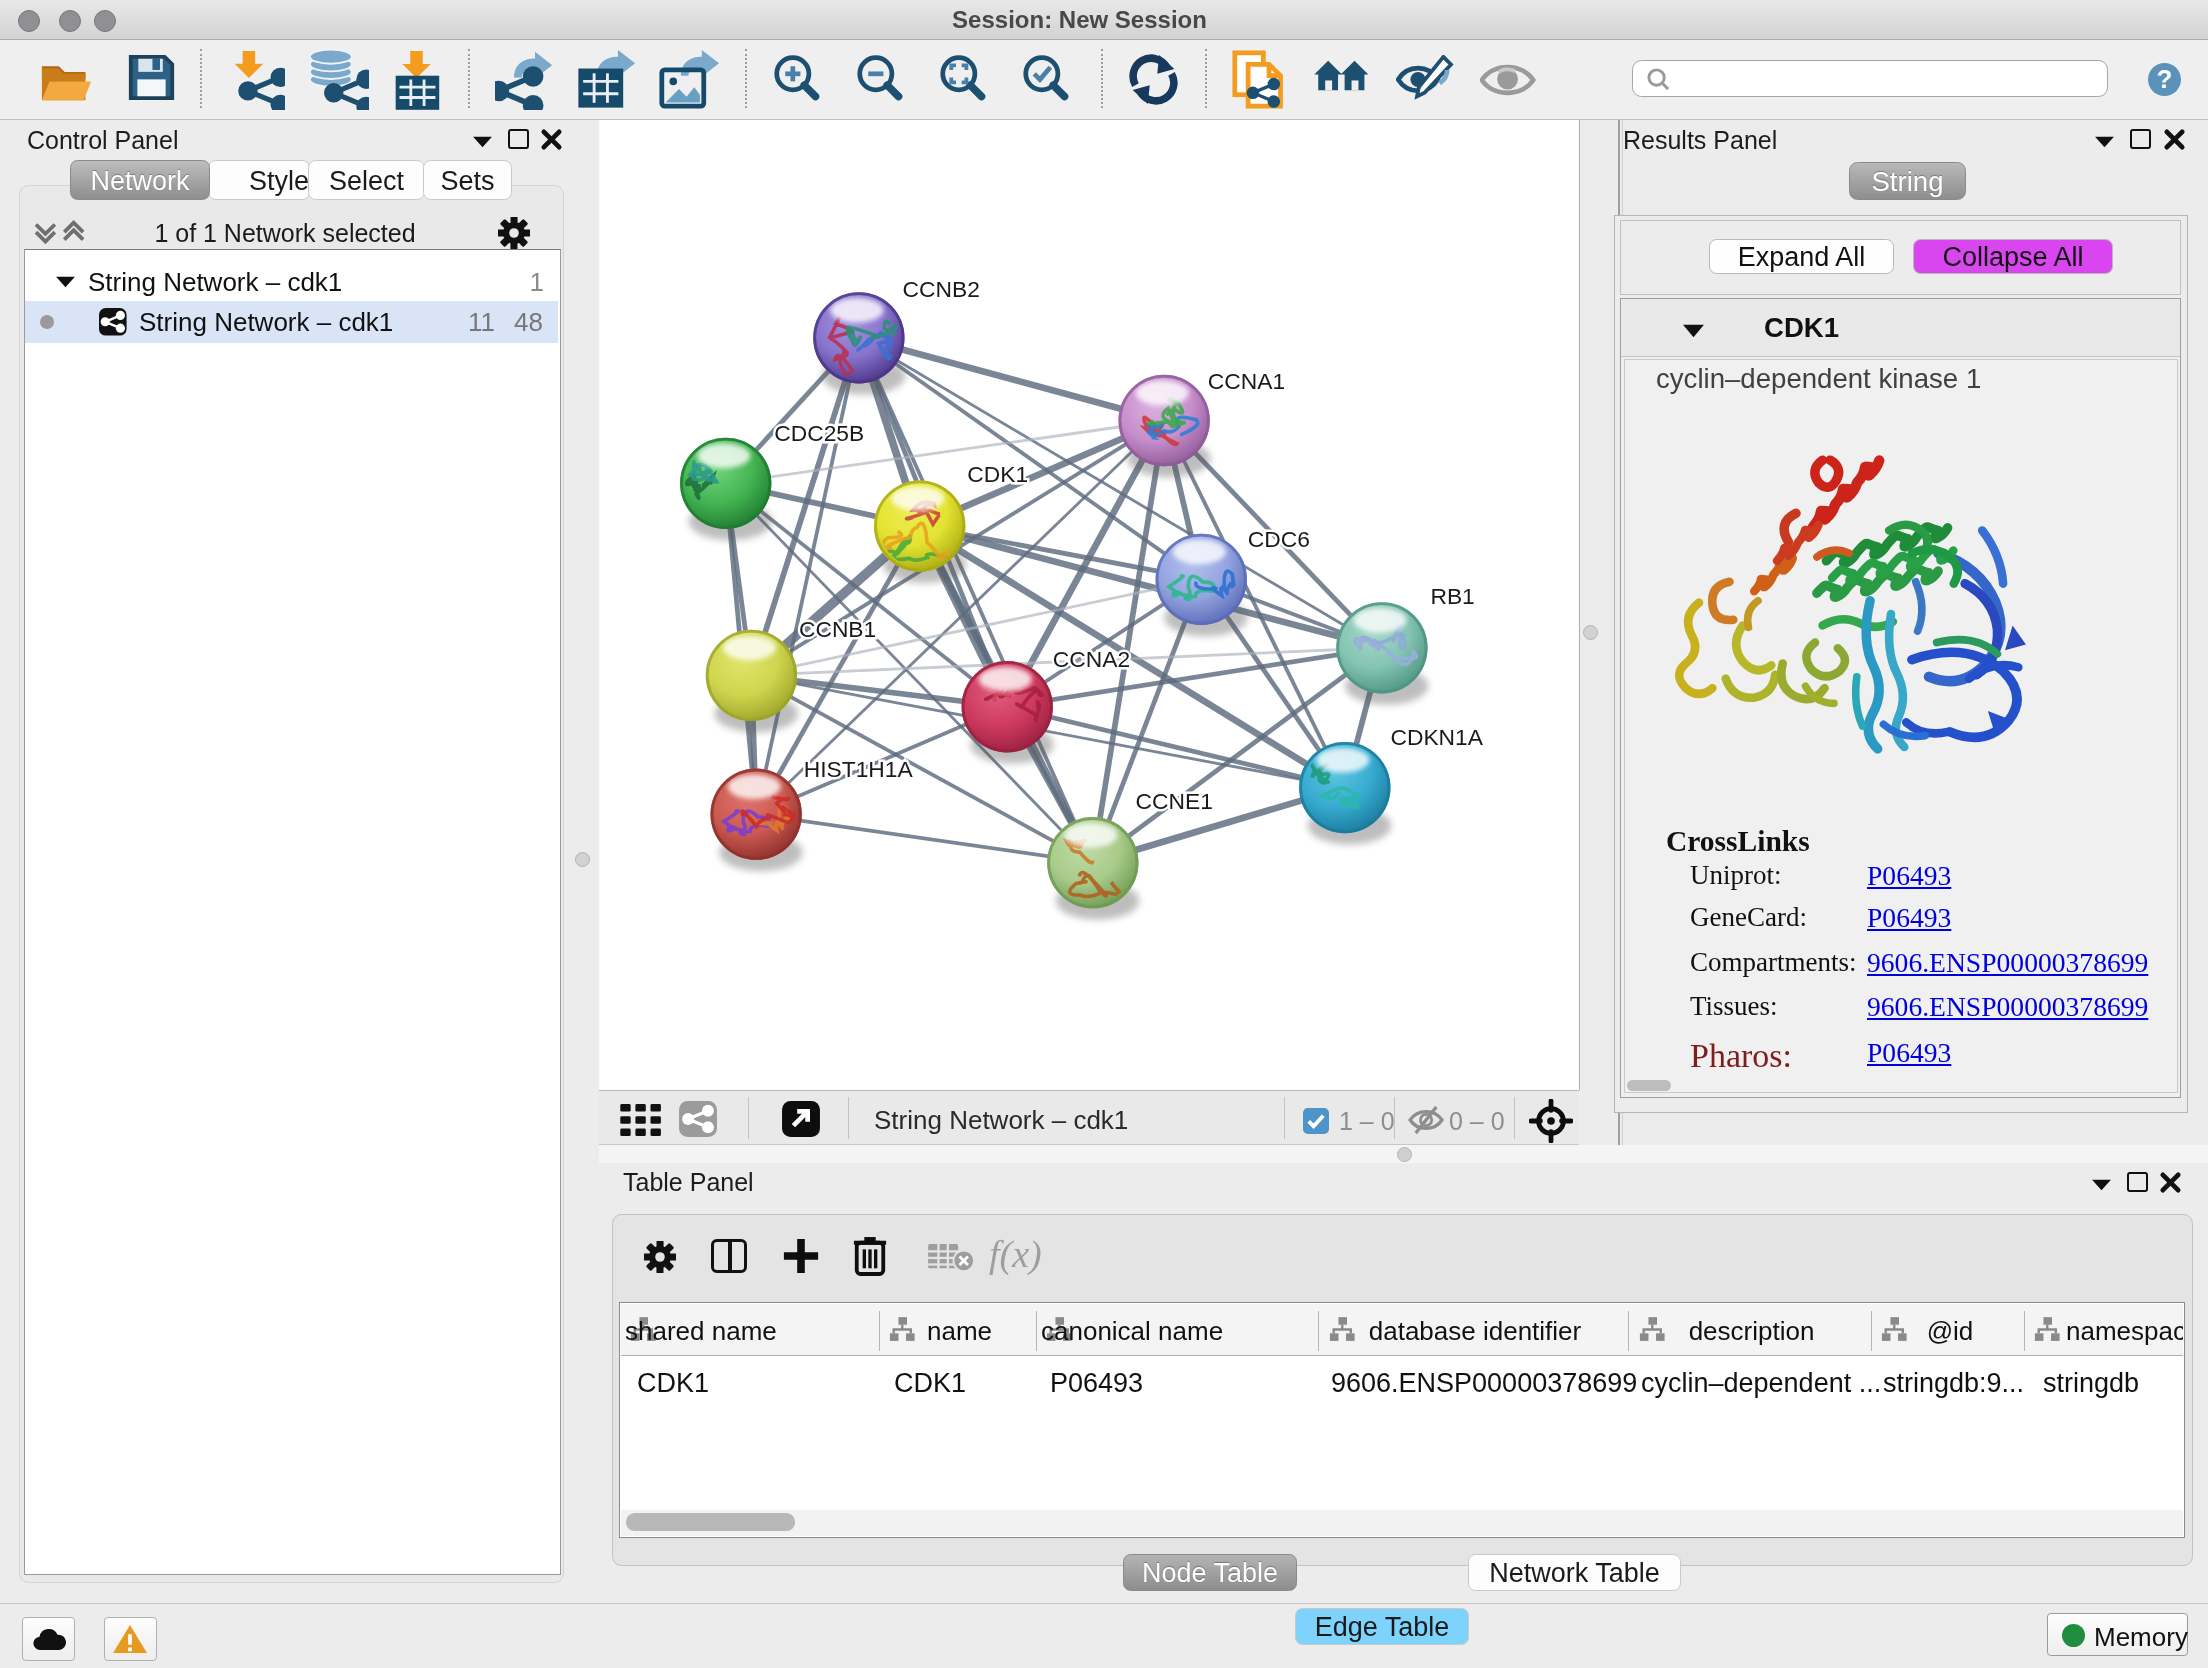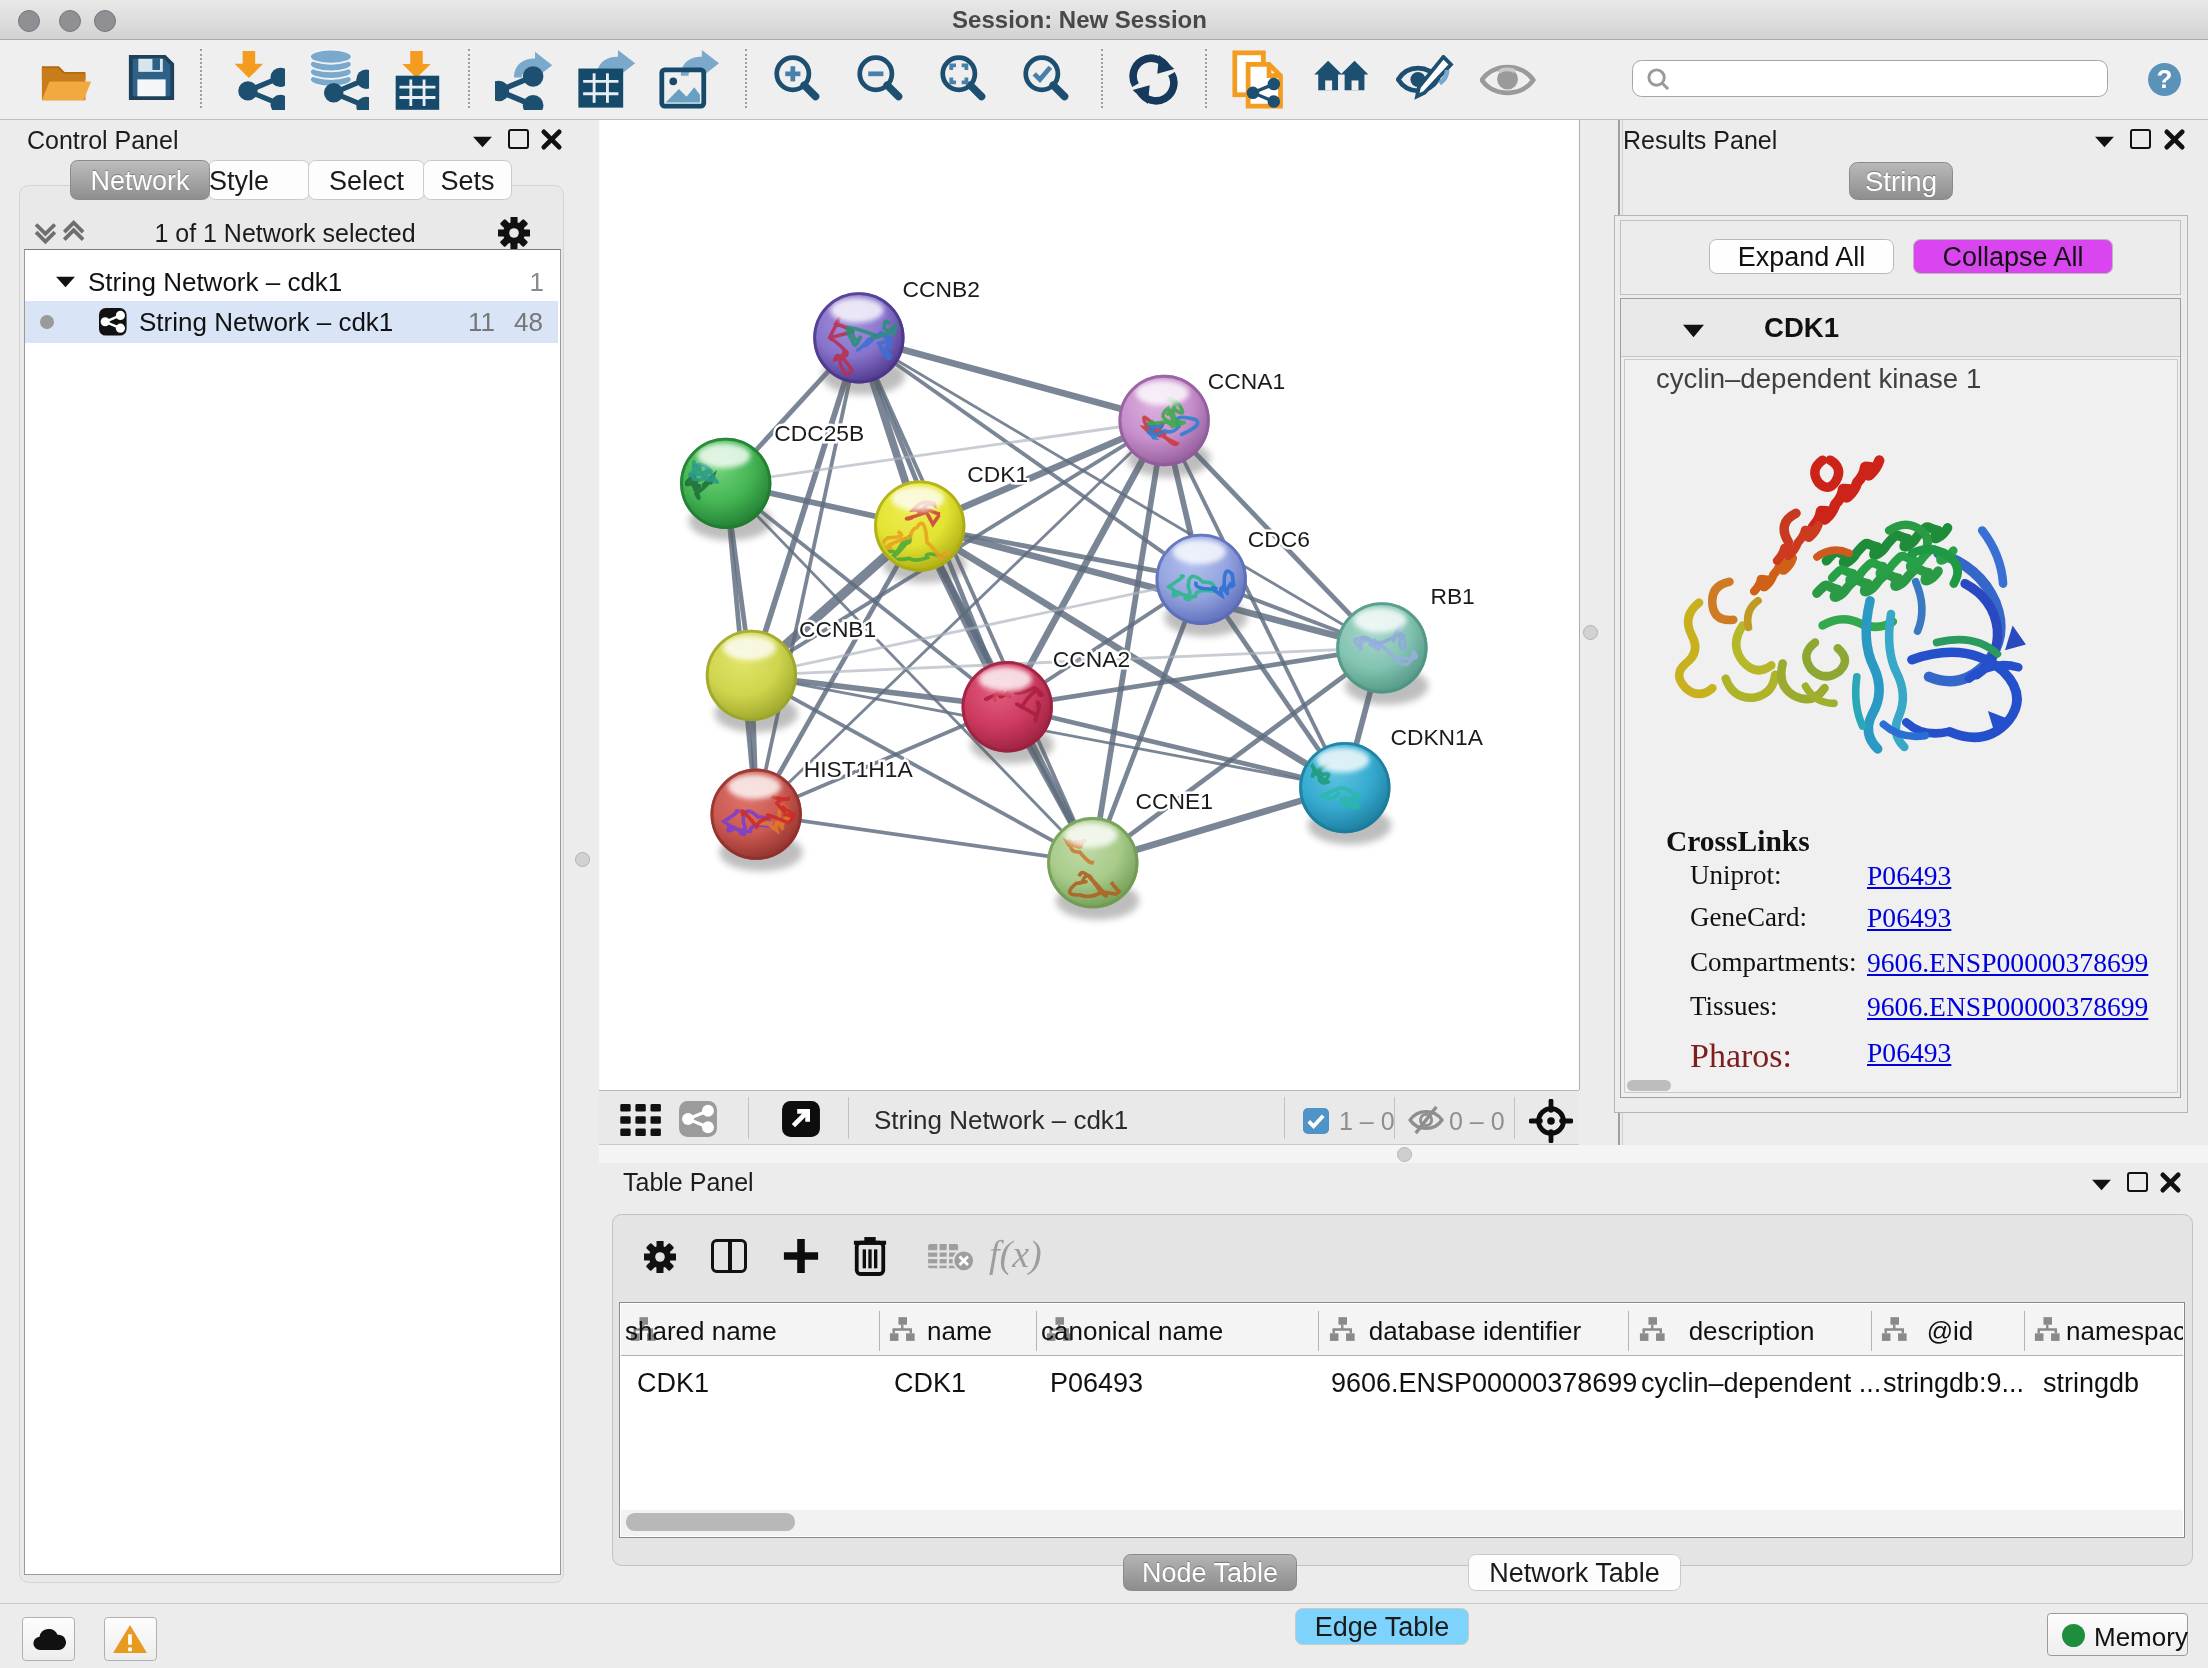--- a/index.html
+++ b/index.html
@@ -184,21 +184,21 @@
   </svg>
 <div class="abs" style="left:508px;top:129px;width:17px;height:16px;border:2.9px solid #111;border-radius:2.9px;"></div>
 <svg class="abs" style="left:540px;top:128px" width="23" height="23" viewBox="0 0 24 24">
     <g stroke="#111" stroke-width="5" stroke-linecap="round">
       <line x1="4" y1="4" x2="20" y2="20"></line>
       <line x1="20" y1="4" x2="4" y2="20"></line>
     </g>
   </svg>
 <div class="abs" style="left:19px;top:185px;width:543px;height:1396px;background:#e9e9e9;border:1px solid #d4d4d4;border-radius:9.5px;"></div>
 <div class="abs" style="left:70px;top:160px;width:140px;height:40px;background:linear-gradient(#bdbdbd,#8e8e8e);border:1px solid #8a8a8a;border-radius:7.6px;color:#fff;font-size:27px;text-align:center;line-height:40px;box-sizing:border-box;text-shadow:0 -1px 1px rgba(0,0,0,0.3);z-index:3;">Network</div>
-<div class="abs" style="left:208px;top:160px;width:102px;height:40px;background:#fdfdfd;border:1px solid #c9c9c9;border-radius:7.6px;color:#1a1a1a;font-size:27px;text-align:left;line-height:40px;box-sizing:border-box;z-index:2;">Style</div>
+<div class="abs" style="left:208px;top:160px;width:102px;height:40px;background:#fdfdfd;border:1px solid #c9c9c9;border-radius:7.6px;color:#1a1a1a;font-size:27px;text-align:right;line-height:40px;box-sizing:border-box;z-index:2;">Style</div>
 <div class="abs" style="left:308px;top:160px;width:117px;height:40px;background:#fdfdfd;border:1px solid #c9c9c9;border-radius:7.6px;color:#1a1a1a;font-size:27px;text-align:center;line-height:40px;box-sizing:border-box;z-index:2;">Select</div>
 <div class="abs" style="left:423px;top:160px;width:89px;height:40px;background:#fdfdfd;border:1px solid #c9c9c9;border-radius:7.6px;color:#1a1a1a;font-size:27px;text-align:center;line-height:40px;box-sizing:border-box;z-index:2;">Sets</div>
 <svg class="abs" style="left:32px;top:217px" width="57" height="32" viewBox="0 0 60 34">
     <g stroke="#6f6f6f" stroke-width="4" fill="none">
       <path d="M4 8 L14 18 L24 8"></path>
       <path d="M4 16 L14 26 L24 16"></path>
       <path d="M34 24 L44 14 L54 24"></path>
       <path d="M34 16 L44 6 L54 16"></path>
     </g>
   </svg>
@@ -574,21 +574,21 @@
 <svg class="abs" style="left:2092px;top:133px" width="25" height="17" viewBox="0 0 26 18">
     <path d="M3 4 L23 4 L13 15 Z" fill="#111"></path>
   </svg>
 <div class="abs" style="left:2130px;top:129px;width:17px;height:16px;border:2.9px solid #111;border-radius:2.9px;"></div>
 <svg class="abs" style="left:2163px;top:128px" width="23" height="23" viewBox="0 0 24 24">
     <g stroke="#111" stroke-width="5" stroke-linecap="round">
       <line x1="4" y1="4" x2="20" y2="20"></line>
       <line x1="20" y1="4" x2="4" y2="20"></line>
     </g>
   </svg>
-<div class="abs" style="left:1849px;top:162px;width:104px;height:38px;background:linear-gradient(#b9b9b9,#8e8e8e);border:1px solid #8a8a8a;border-radius:8.6px;color:#fff;font-size:27.6px;text-align:center;line-height:38px;box-sizing:border-box;text-shadow:0 -1px 1px rgba(0,0,0,0.3);">String</div>
+<div class="abs" style="left:1849px;top:162px;width:117px;height:38px;background:linear-gradient(#b9b9b9,#8e8e8e);border:1px solid #8a8a8a;border-radius:8.6px;color:#fff;font-size:27.6px;text-align:center;line-height:38px;box-sizing:border-box;text-shadow:0 -1px 1px rgba(0,0,0,0.3);">String</div>
 <div class="abs" style="left:1614px;top:215px;width:574px;height:898px;background:#ececec;border:1px solid #b5b5b5;box-sizing:border-box;"></div>
 <div class="abs" style="left:1620px;top:220px;width:561px;height:75px;background:#ececec;border:1px solid #c0c0c0;box-sizing:border-box;"></div>
 <div class="abs" style="left:1693px;top:239px;width:185px;height:35px;background:#fefefe;border:1px solid #b9b9b9;border-radius:7.6px;font-size:27px;color:#111;text-align:center;line-height:34px;box-sizing:border-box;margin-left:16px;">Expand All</div>
 <div class="abs" style="left:1913px;top:239px;width:200px;height:35px;background:#d946ef;border:1px solid #b9b9b9;border-radius:7.6px;font-size:27px;color:#111;text-align:center;line-height:34px;box-sizing:border-box;">Collapse All</div>
 <div class="abs" style="left:1620px;top:298px;width:561px;height:800px;background:#efefef;border:1px solid #9e9e9e;box-sizing:border-box;"></div>
 <div class="abs" style="left:1621px;top:299px;width:559px;height:57px;background:#e9e9e9;border-bottom:1px solid #c4c4c4;"></div>
 <svg class="abs" style="left:1680px;top:321px" width="27" height="19" viewBox="0 0 28 20">
     <path d="M3 4 L25 4 L14 17 Z" fill="#111"></path>
   </svg>
 <div class="abs" style="left:1764px;top:312px;font-size:27.6px;font-weight:bold;color:#111;">CDK1</div>

